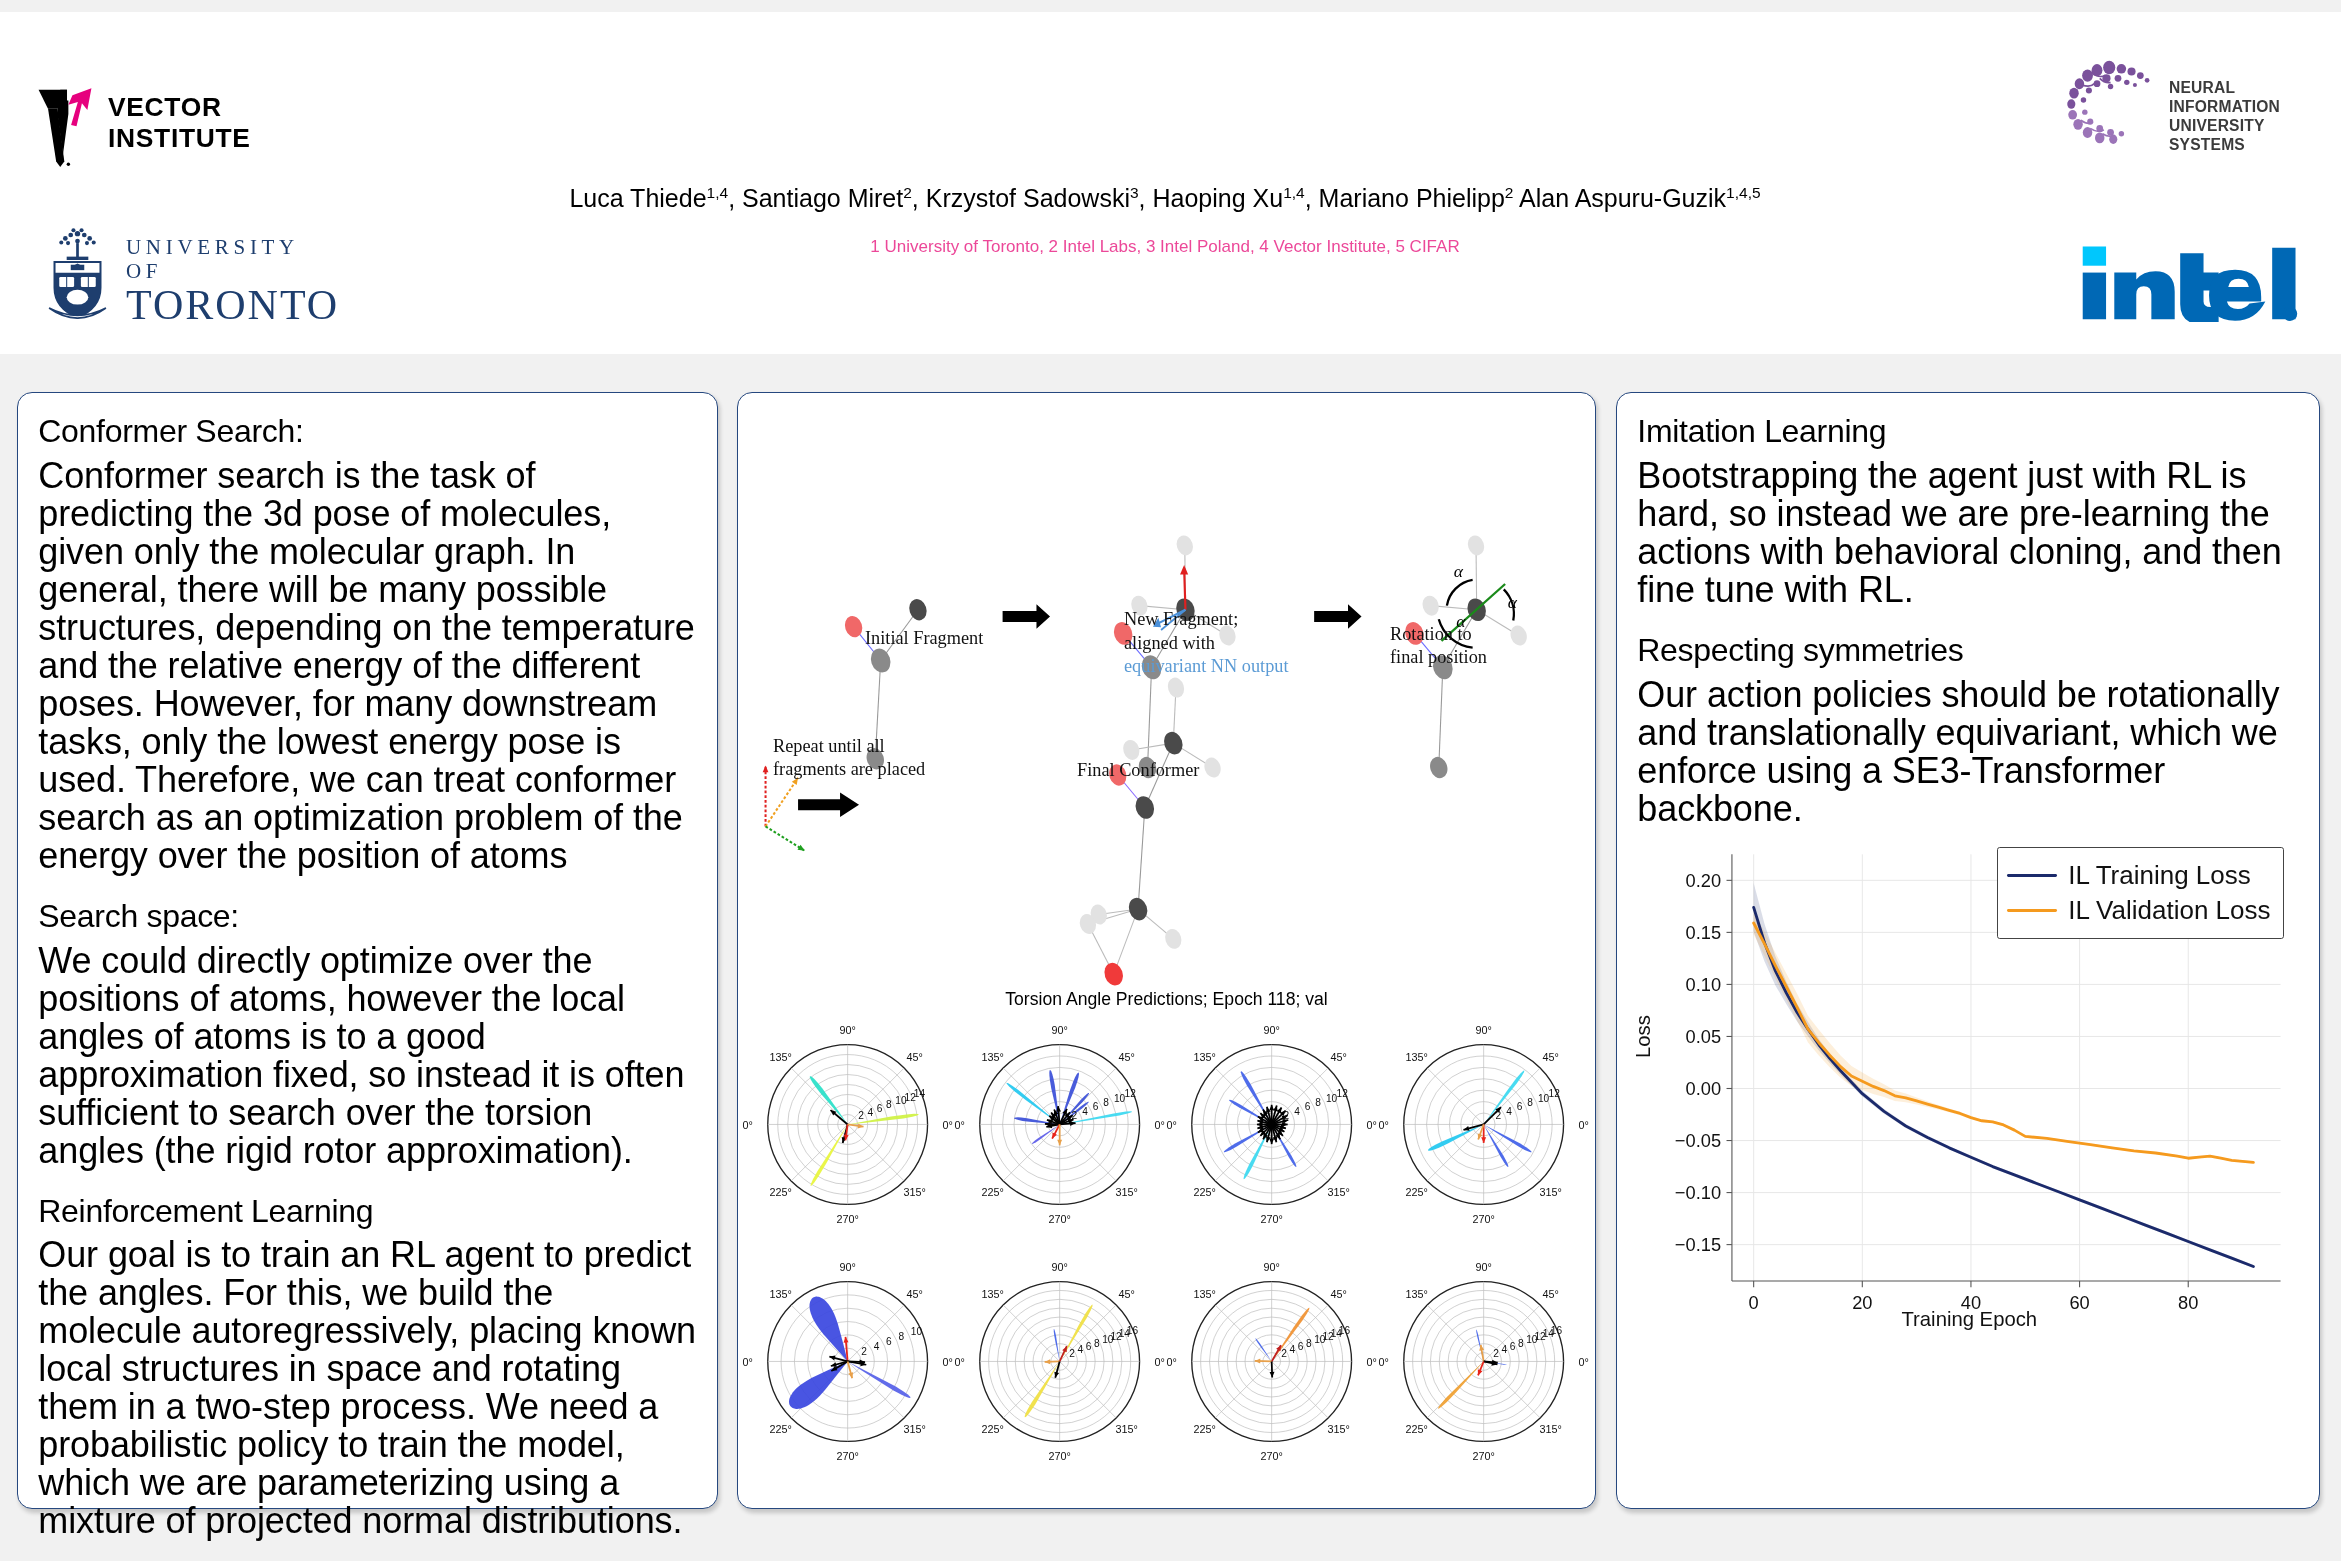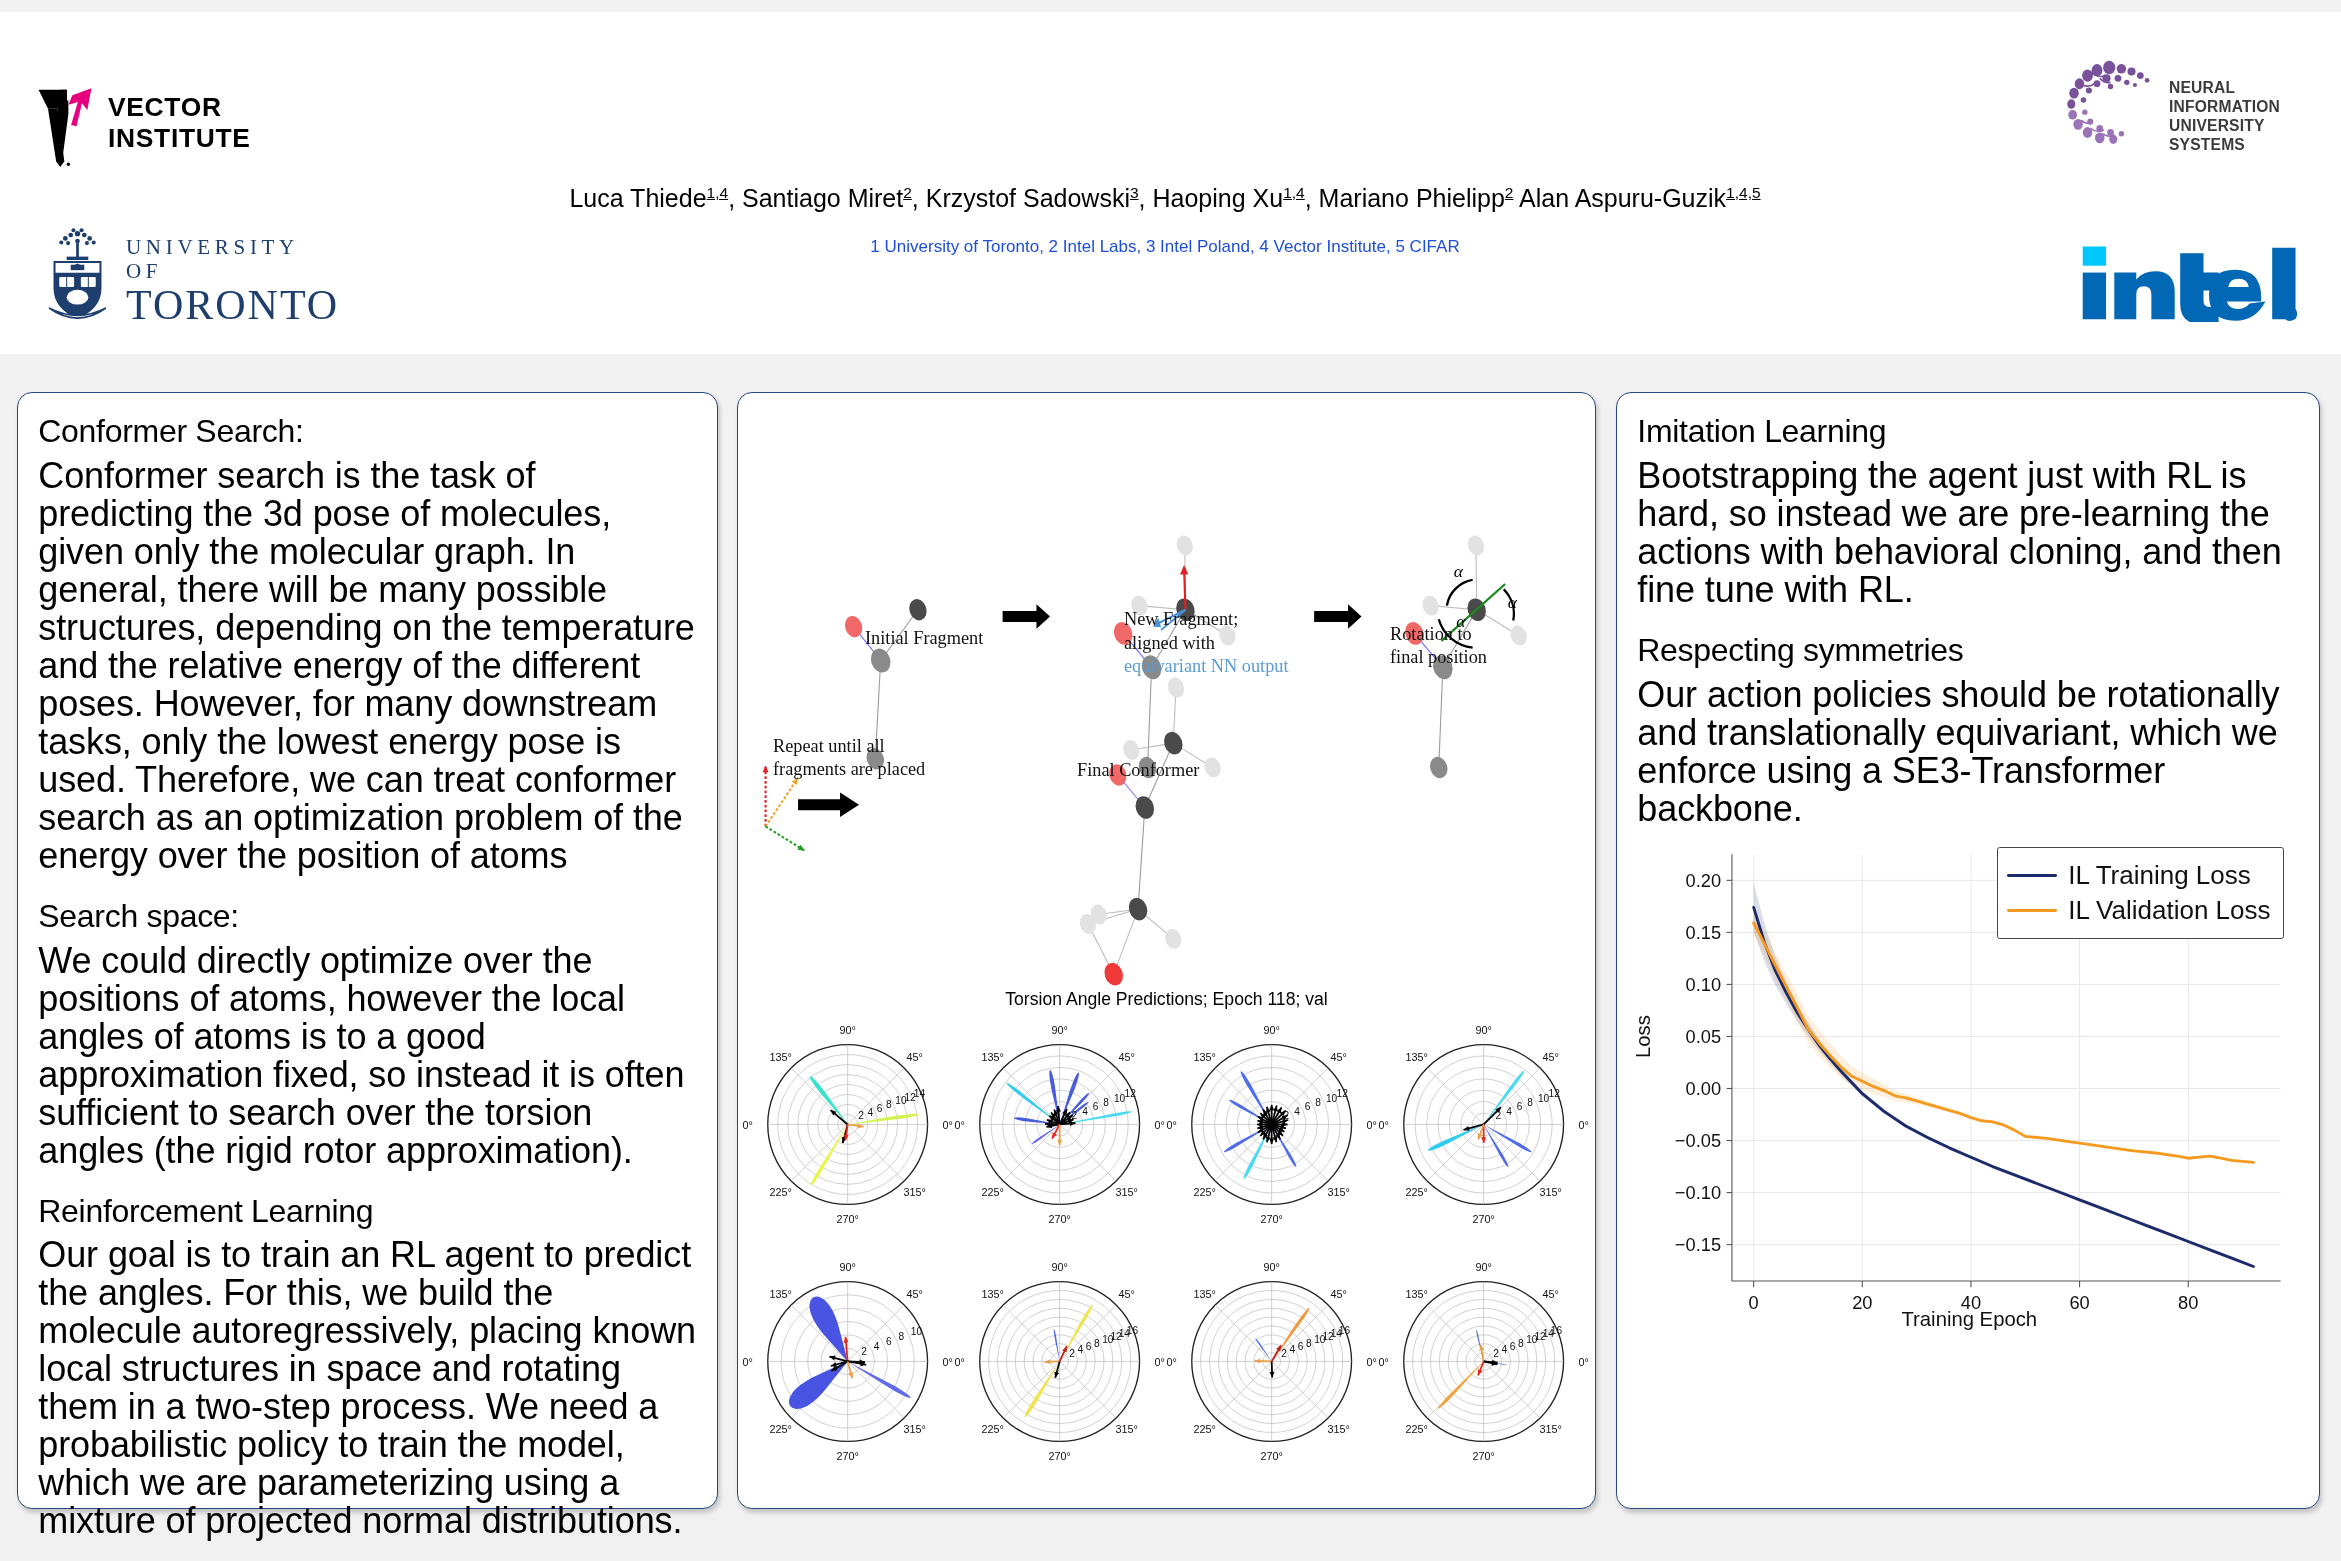--- a/index.html
+++ b/index.html
@@ -36,23 +36,23 @@
     position:absolute;left:291px;top:112px;width:1748px;text-align:center;
     font-size:46px;font-weight:bold;color:#000;letter-spacing:-0.3px;
     font-family:"Liberation Sans", sans-serif;
   }
   .authors{
     position:absolute;left:291px;top:184px;width:1748px;text-align:center;
     font-size:25px;color:#000;font-family:"Liberation Sans", sans-serif;
   }
   .affil{
     position:absolute;left:291px;top:237px;width:1748px;text-align:center;
-    font-size:17px;color:#1d4ed8;font-family:"Liberation Sans", sans-serif;
-  }
-  sup{font-size:0.62em;vertical-align:super;text-decoration:underline;}
+    font-size:17px;color:#ec4899;font-family:"Liberation Sans", sans-serif;
+  }
+  sup{font-size:0.62em;vertical-align:super;}
 
   
   .panel{
     position:absolute;background:#fff;border:1.4px solid #26487f;border-radius:15px;
     box-shadow:2px 3.4px 4.7px rgba(0,0,0,0.18);
     box-sizing:border-box;
   }
   #panel-left{left:17px;top:392px;width:701px;height:1117px;}
   #panel-mid{left:737px;top:392px;width:859px;height:1117px;}
   #panel-right{left:1616px;top:392px;width:704px;height:1117px;}

